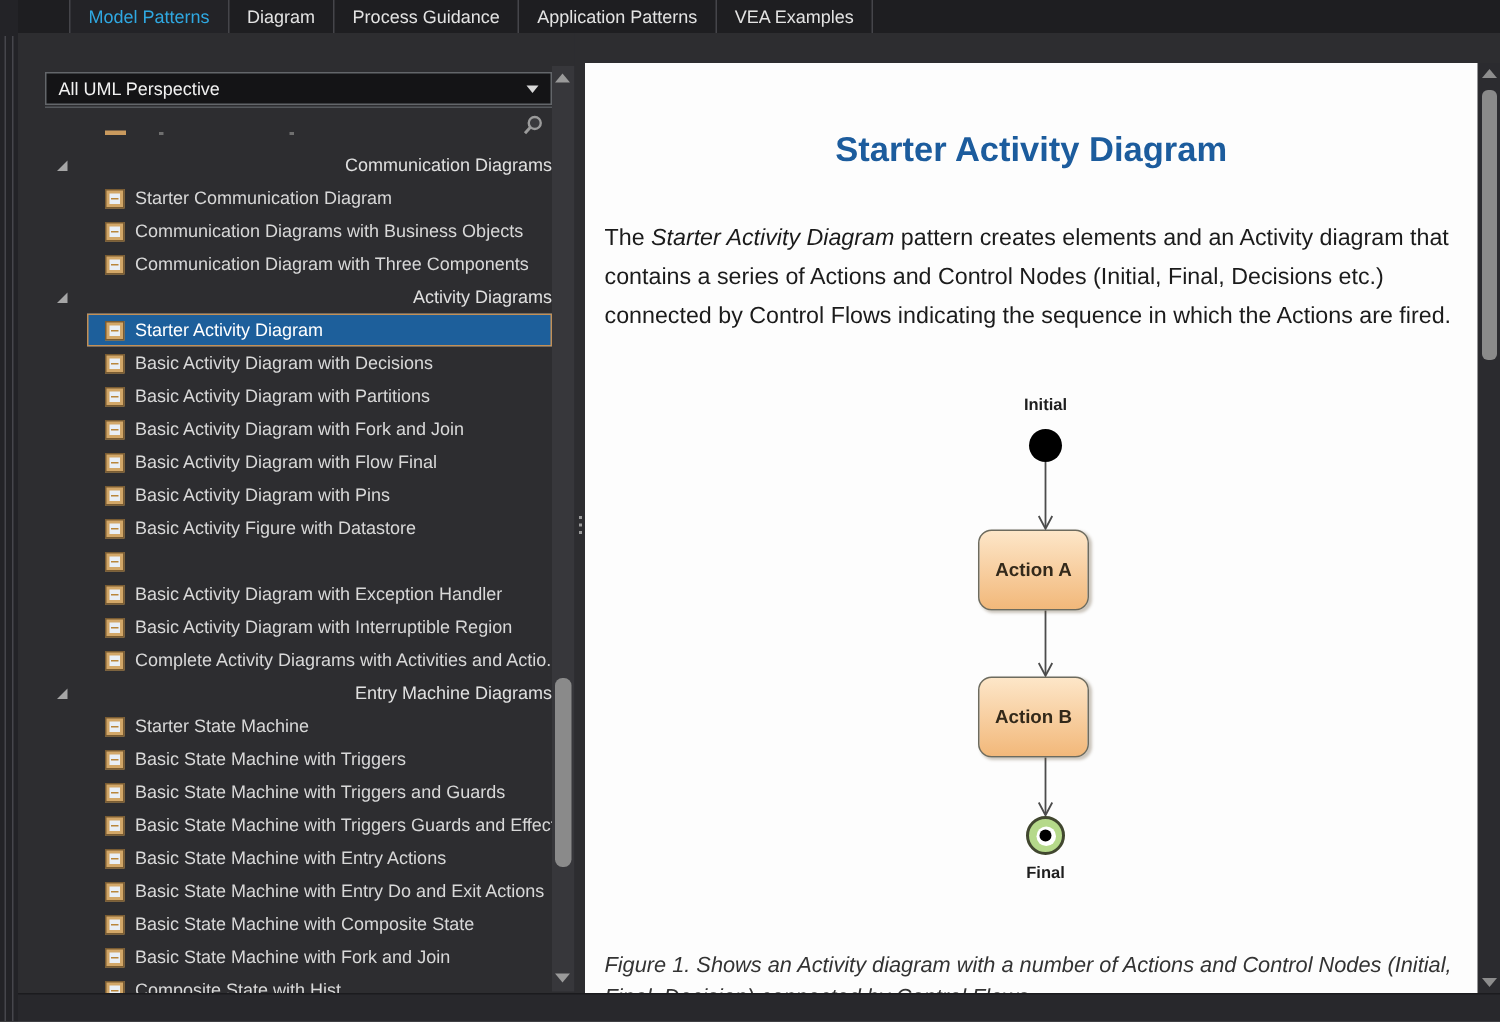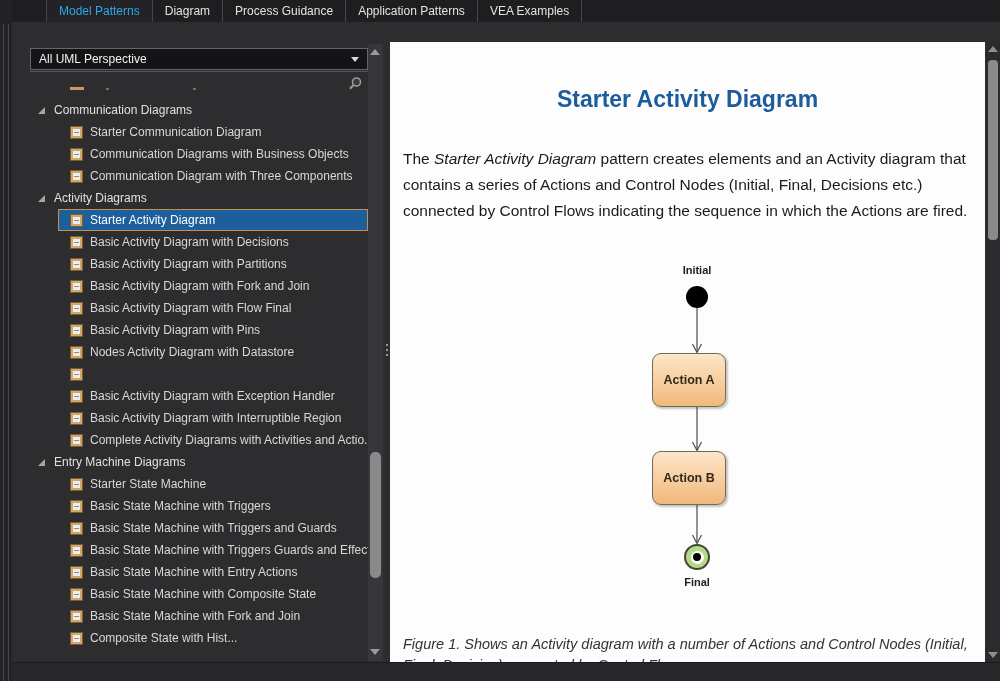--- a/index.html
+++ b/index.html
@@ -30,21 +30,21 @@
          border-top:5px solid #d9d9d9;}
 
   
   .tree-box{position:absolute;left:30px;top:71px;width:338px;height:590px;border-top:1px solid #55585c;
             overflow:hidden;z-index:2;background:#2d2d30;}
   .search-icon{position:absolute;right:5px;top:4px;width:17px;height:17px;}
   .clip-dash{position:absolute;left:40px;top:15px;width:14px;height:3px;background:#c99a5e;}
   .clip-dot{position:absolute;top:16px;width:3px;height:2px;background:#6f6f6f;}
   .cd1{left:76px;} .cd2{left:163px;}
   .rows{position:absolute;left:0;top:27px;right:0;}
-  .row{height:22px;display:flex;align-items:center;color:#d8d8d8;font-size:12px;white-space:nowrap;}
+  .row{height:22px;display:flex;align-items:center;color:#d8d8d8;font-size:12px;white-space:nowrap;justify-content:space-between;}
   .row.section{padding-left:8px;gap:9px;color:#e0e0e0;}
   .tri{width:0;height:0;border-left:7px solid transparent;border-bottom:7px solid #a6a6a6;flex:none;}
   .row.item{padding-left:28px;}
   .inner{display:flex;align-items:center;gap:7px;height:20px;flex:1;padding-left:11px;
          border:1px solid transparent;min-width:0;}
   .row.selected .inner{background:#1d5f9b;border-color:#c39056;color:#ffffff;}
   .ticon{width:13px;height:13px;background:#d2a768;border:1px solid #7a5c32;box-sizing:border-box;
          display:flex;align-items:center;justify-content:center;flex:none;}
   .ticon-in{width:7px;height:7px;background:#e9eff6;display:flex;align-items:center;justify-content:center;}
   .ticon-dash{width:5px;height:1px;background:#b9863a;}
@@ -225,21 +225,21 @@
             <span>Basic Activity Diagram with Pins</span>
           </span>
         </div>
         <div class="row item">
           <span class="inner">
             <span class="ticon">
               <span class="ticon-in">
                 <span class="ticon-dash"></span>
               </span>
             </span>
-            <span>Nodes Activity Diagram with Datastore</span>
+            <span>Basic Activity Figure with Datastore</span>
           </span>
         </div>
         <div class="row item">
           <span class="inner">
             <span class="ticon">
               <span class="ticon-in">
                 <span class="ticon-dash"></span>
               </span>
             </span>
           </span>
@@ -319,20 +319,30 @@
           </span>
         </div>
         <div class="row item">
           <span class="inner">
             <span class="ticon">
               <span class="ticon-in">
                 <span class="ticon-dash"></span>
               </span>
             </span>
             <span>Basic State Machine with Entry Actions</span>
+          </span>
+        </div>
+        <div class="row item">
+          <span class="inner">
+            <span class="ticon">
+              <span class="ticon-in">
+                <span class="ticon-dash"></span>
+              </span>
+            </span>
+            <span>Basic State Machine with Entry Do and Exit Actions</span>
           </span>
         </div>
         <div class="row item">
           <span class="inner">
             <span class="ticon">
               <span class="ticon-in">
                 <span class="ticon-dash"></span>
               </span>
             </span>
             <span>Basic State Machine with Composite State</span>

